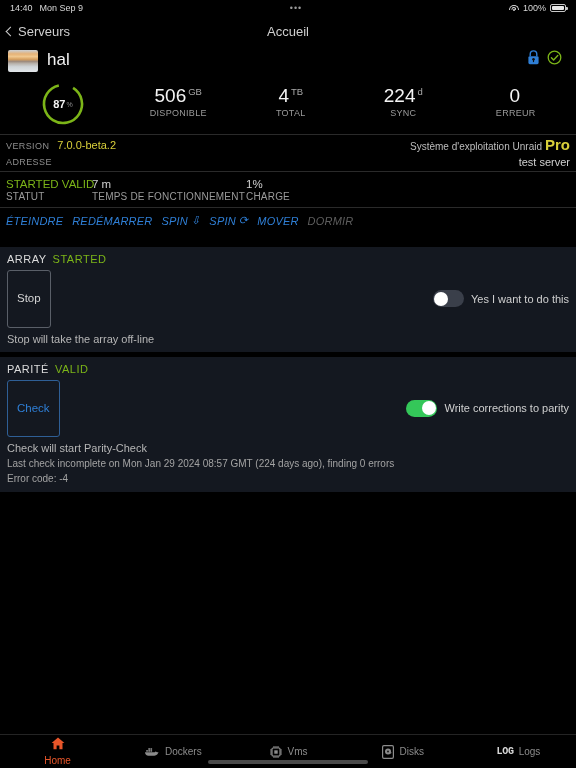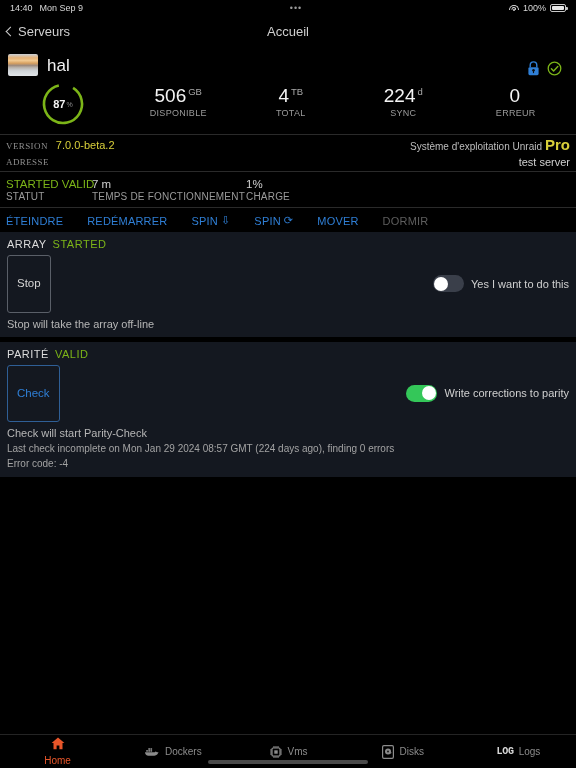--- a/index.html
+++ b/index.html
@@ -25,21 +25,21 @@
   .bat::after { content:""; position:absolute; right:-3px; top:2.3px; width:1.6px; height:3px; background:#c8c8c8; border-radius:0 1px 1px 0; }
   .bat i { display:block; width:100%; height:100%; background:#e8e8e8; border-radius:1px; }
 
   
   .navbar { height:30px; display:flex; align-items:center; position:relative; flex:0 0 auto; }
   .nav-back { display:flex; align-items:center; gap:4px; padding-left:7px; color:#cfcfcf; font-size:13px; cursor:pointer; }
   .chev { width:7px; height:7px; border-left:1.6px solid #cfcfcf; border-bottom:1.6px solid #cfcfcf; transform:rotate(45deg); display:inline-block; }
   .nav-title { position:absolute; left:0; right:0; text-align:center; font-size:13px; color:#cfcfcf; }
 
   
-  .server-row { display:flex; align-items:flex-end; padding:4px 8px 0 8px; height:30px; }
+  .server-row { display:flex; align-items:flex-start; padding:4px 8px 0 8px; height:30px; }
   .thumb { width:30px; height:22px; border-radius:2px; overflow:hidden; flex:0 0 auto;
     background:linear-gradient(180deg,#c9cfd6 0%,#e6b276 18%,#f0c890 30%,#d8a05f 42%,#9d8b7e 52%,#b9b3ad 62%,#cfd4d8 76%,#e2e6e9 100%); }
   .server-name { font-size:17px; color:#f2f2f2; margin-left:9px; font-weight:400; }
   .hdr-icons { margin-left:auto; display:flex; align-items:center; gap:7px; padding-right:6px; }
 
   
   .stats { display:flex; align-items:flex-start; padding:4px 4px 8px 4px; height:58px; }
   .donut-cell { width:118px; display:flex; justify-content:center; align-items:center; padding-top:2px; }
   .donut { position:relative; width:44px; height:44px; }
   .donut svg { position:absolute; inset:0; transform:rotate(-58deg); }
@@ -47,37 +47,37 @@
   .donut-val { font-size:11px; font-weight:bold; color:#f4f4f4; }
   .donut-pct { font-size:7px; color:#8d8d8d; margin-left:1px; }
   .stat { flex:1; text-align:center; padding-top:6px; }
   .stat-num { font-size:19px; color:#f4f4f4; line-height:1.05; }
   .stat-unit { font-size:9.5px; color:#a9a9a9; vertical-align:super; margin-left:2px; }
   .stat-lbl { font-size:9px; color:#9b9b9b; letter-spacing:0.3px; margin-top:2px; }
 
   
   .hr { height:1px; background:#2a2a2a; }
   .inforow { display:flex; align-items:center; justify-content:space-between; padding:3px 6px; height:18px; }
-  .lblcap { font-size:9px; color:#8e8e8e; letter-spacing:0.4px;font-family:Liberation Serif, serif; }
+  .lblcap { font-size:9px; color:#8e8e8e; letter-spacing:0.4px; }
   .val-right { font-size:10px; color:#bdbdbd; }
   .val-right .pro { color:#d8cf3a; font-weight:bold; font-size:15px; margin-left:3px; }
   .infoval { font-size:11px; color:#d8cf3a; margin-left:8px; }
   .addr-val { font-size:11px; color:#d0d0d0; }
 
   
   .statblock { display:flex; padding:6px 6px 5px 6px; }
   .sb-col { }
   .sb-col.c1 { width:86px; }
   .sb-col.c2 { width:154px; }
   .sb-val { font-size:11.5px; color:#cfcfcf; white-space:nowrap; }
   .sb-val .grn { color:#7cb518; }
   .sb-lab { font-size:10px; color:#9b9b9b; margin-top:1px; letter-spacing:0.2px; white-space:nowrap; }
 
   
-  .actions { display:flex; align-items:center; gap:24px; padding:6px 6px 5px 6px; }
+  .actions { display:flex; align-items:center; gap:9px; padding:6px 6px 20px 6px;font-style:italic; }
   .act { font-size:11px; color:#2f7fd6; letter-spacing:0.2px; cursor:pointer; display:flex; align-items:center; gap:3px; white-space:nowrap; }
   .act.disabled { color:#5e5e5e; cursor:default; }
 
   
   .panel { background:#141820; padding:6px 7px 7px 7px; }
   .panel + .panel { margin-top:5px; }
   .panel-head { font-size:11px; color:#dcdcdc; letter-spacing:0.5px; }
   .panel-head .ok { color:#7cb518; margin-left:6px; }
   .panel-row { display:flex; align-items:center; margin-top:5px; }
   .btn { font-size:11.5px; padding:20px 9px; border-radius:3px; background:transparent; cursor:pointer; line-height:1.35; }

